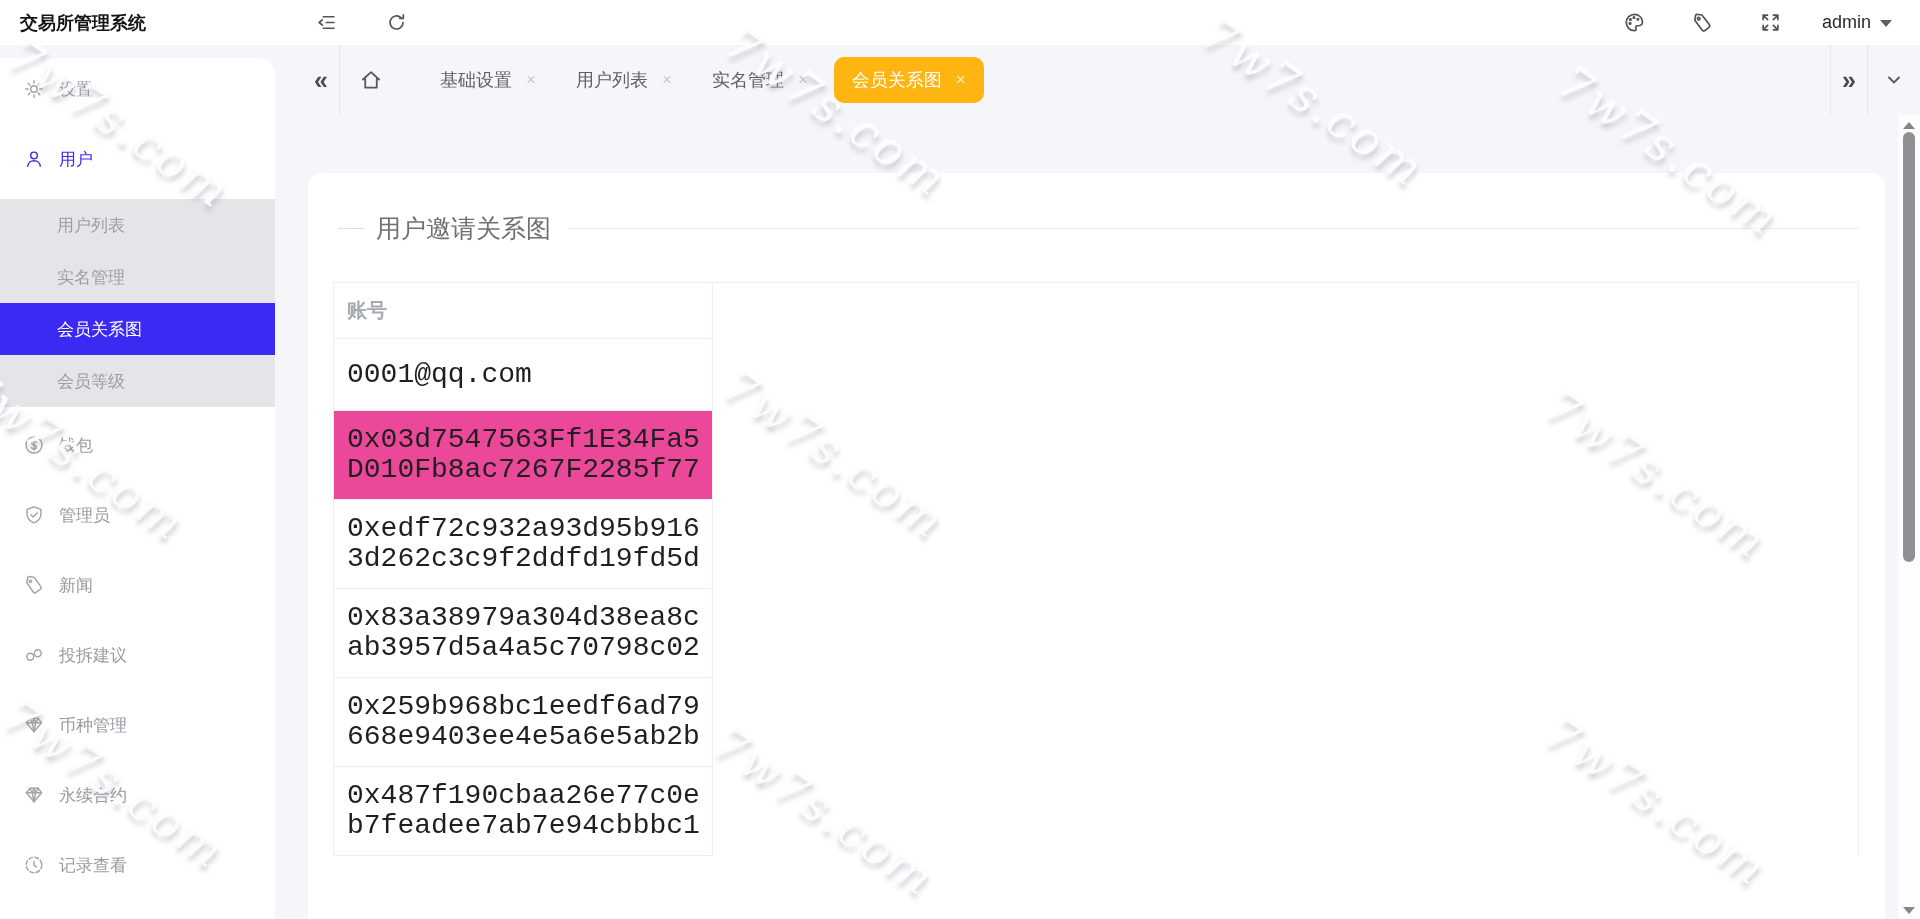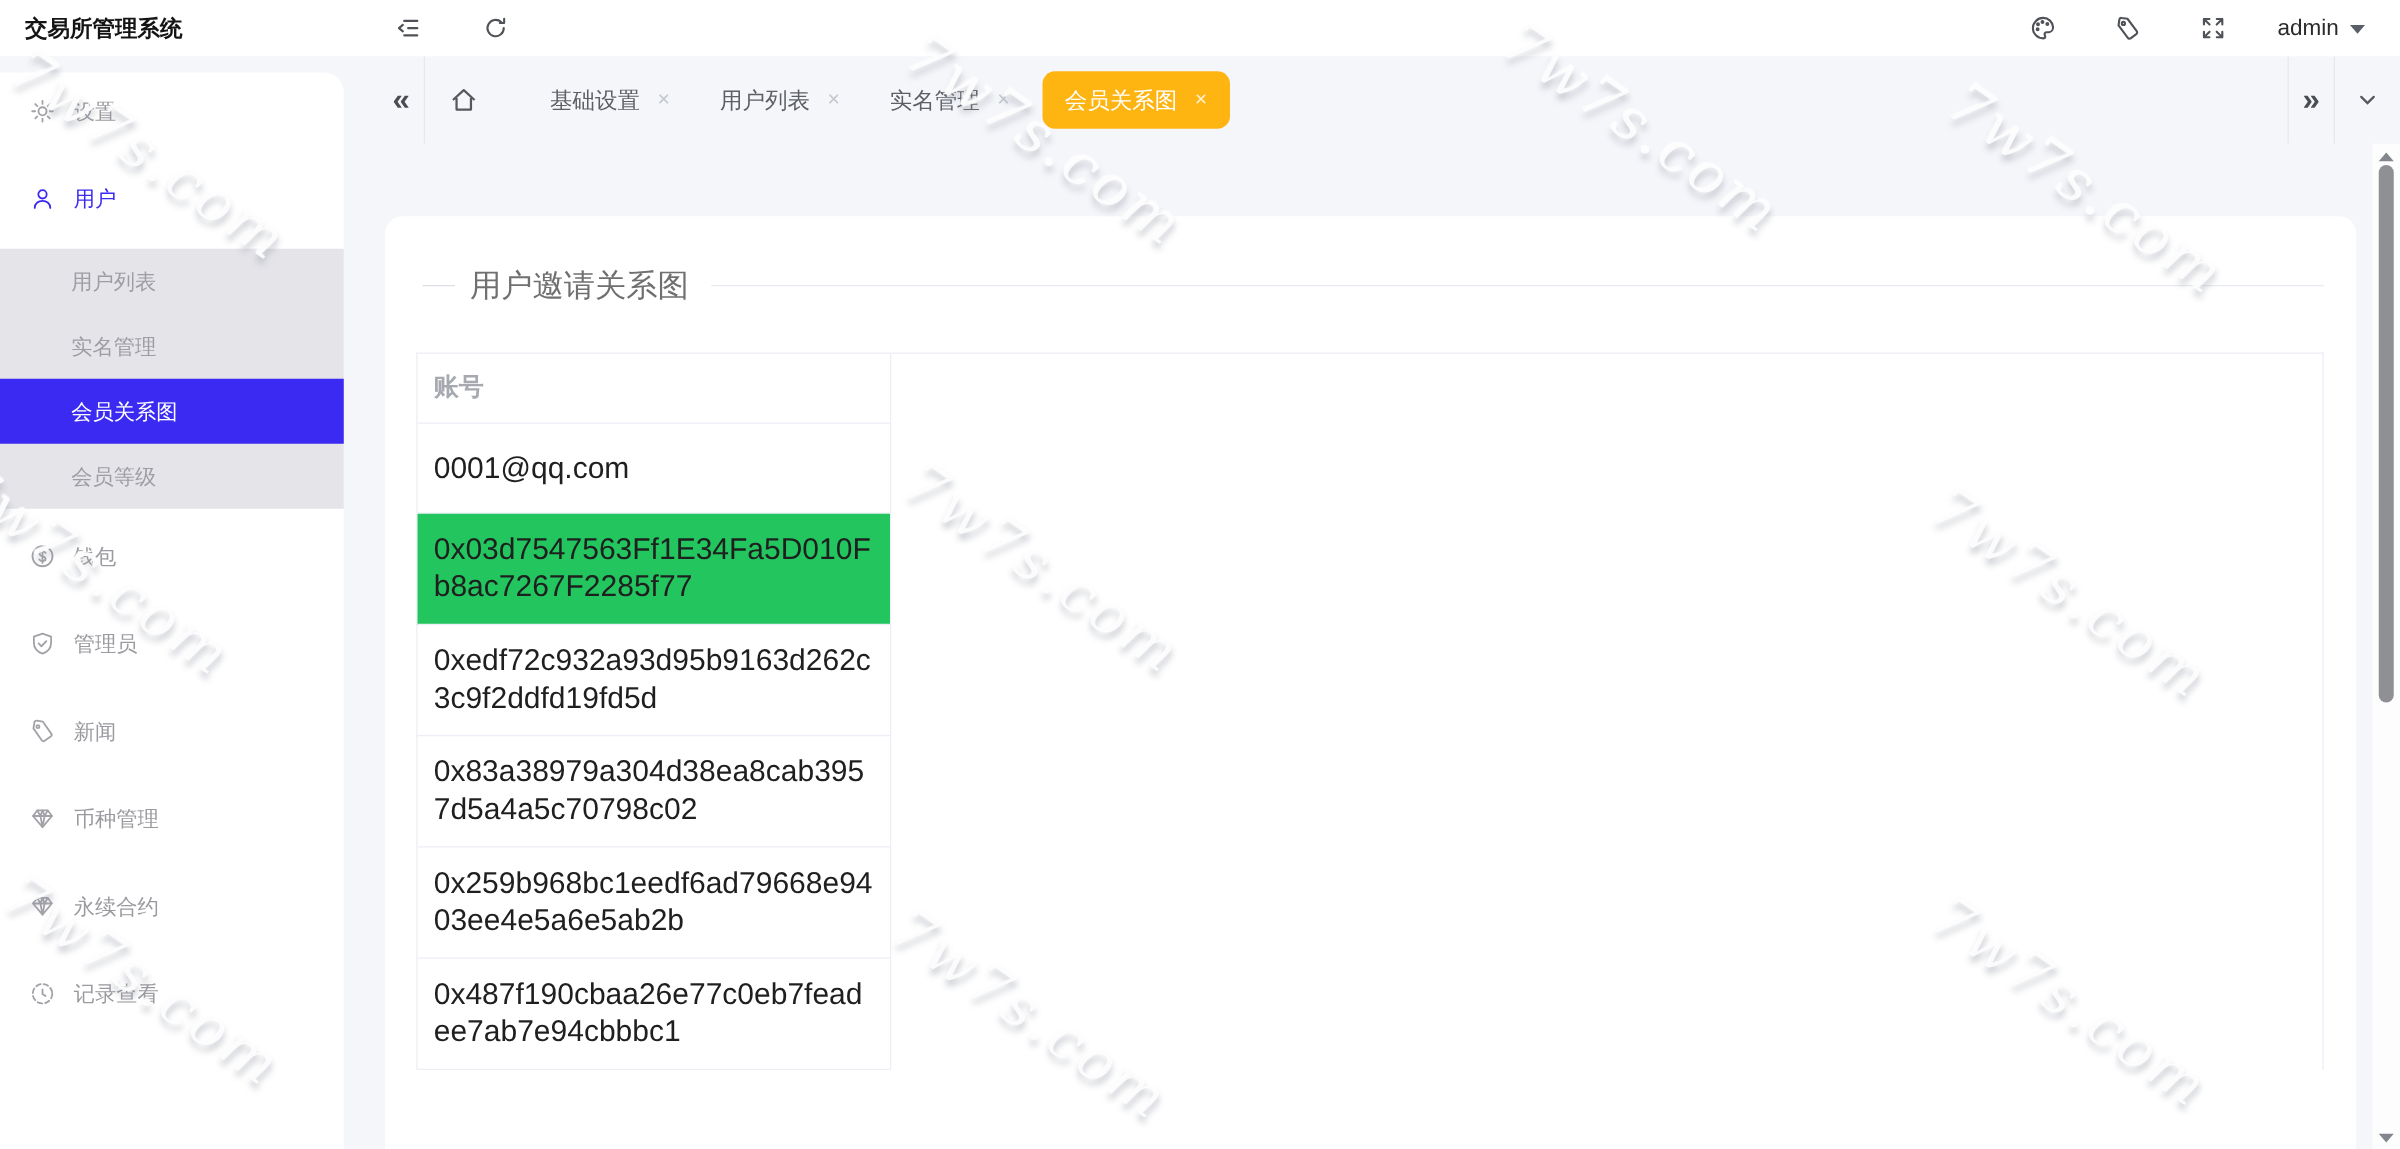--- a/index.html
+++ b/index.html
@@ -66,24 +66,24 @@
   .section-head { display:flex; align-items:center; margin:39px 26px 0 30px; }
   .line-short { width:26px; height:1px; background:#dcdfe6; }
   .section-title { font-size:25px; color:#707070; margin:0 18px 0 12px; white-space:nowrap; }
   .line-long { flex:1; height:1px; background:#e8eaef; }
 
   .rel-table { display:flex; margin:37px 26px 0 25px; border:1px solid #ebeef5; border-bottom:none; }
   .col-accounts { width:378px; }
   .col-canvas { flex:1; border-left:1px solid #ebeef5; }
   .th-cell { padding:13px 13px; line-height:29px; font-size:20px; font-weight:bold;
     color:#a6a9b0; border-bottom:1px solid #ebeef5; }
-  .acc-cell { padding:14px 12px 14px 13px; font-size:24px; color:#1f1f1f; line-height:30px;
-    word-break:break-all; border-bottom:1px solid #ebeef5; cursor:pointer; }
+  .acc-cell { padding:14px 12px 14px 13px; font-size:28px; color:#1f1f1f; line-height:30px;
+    word-break:break-all; border-bottom:1px solid #ebeef5; cursor:pointer;font-family:Liberation Mono, monospace; }
   .acc-cell .inner { min-height:43px; display:flex; flex-direction:column; justify-content:center; }
-  .acc-cell.selected { background:#22c55e; }
+  .acc-cell.selected { background:#ec4899; }
 
   
   .scrollbar { position:absolute; right:0; top:115px; bottom:0; width:22px;
     background:#fdfdfd; z-index:30; }
   .sb-up { position:absolute; top:7px; left:5px; width:0; height:0;
     border-left:6px solid transparent; border-right:6px solid transparent;
     border-bottom:7px solid #83868c; }
   .sb-thumb { position:absolute; top:17px; left:5px; width:12px; height:430px;
     background:#8f9094; border-radius:6px; cursor:pointer; }
   .sb-down { position:absolute; bottom:5px; left:5px; width:0; height:0;
@@ -195,20 +195,27 @@
   </div>
   <div class="side-item lower">
     <svg viewBox="0 0 18 18">
       <path d="M2.2 3.6v4.5l7.4 7.4c.6.6 1.5.6 2.1 0l3.8-3.8c.6-.6.6-1.5 0-2.1L8.1 2.2H3.6a1.4 1.4 0 0 0-1.4 1.4z" transform="rotate(10 9 9)"></path>
       <circle cx="5.7" cy="5.7" r="1.1"></circle>
     </svg>
     <span>新闻</span>
   </div>
   <div class="side-item lower">
     <svg viewBox="0 0 18 18">
+      <circle cx="5.6" cy="10.6" r="3.1"></circle>
+      <circle cx="12.4" cy="7.4" r="3.1"></circle>
+    </svg>
+    <span>投拆建议</span>
+  </div>
+  <div class="side-item lower">
+    <svg viewBox="0 0 18 18">
       <path d="M5.2 3h7.6l3 4-6.8 8-6.8-8z"></path>
       <path d="M2.2 7h13.6M5.2 3l2.3 4L9 3l1.5 4 2.3-4M7.5 7L9 15l1.5-8"></path>
     </svg>
     <span>币种管理</span>
   </div>
   <div class="side-item lower">
     <svg viewBox="0 0 18 18">
       <path d="M5.2 3h7.6l3 4-6.8 8-6.8-8z"></path>
       <path d="M2.2 7h13.6M5.2 3l2.3 4L9 3l1.5 4 2.3-4M7.5 7L9 15l1.5-8"></path>
     </svg>

